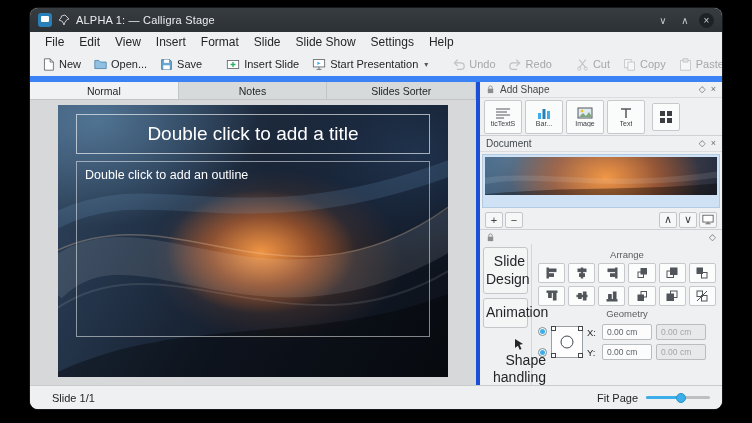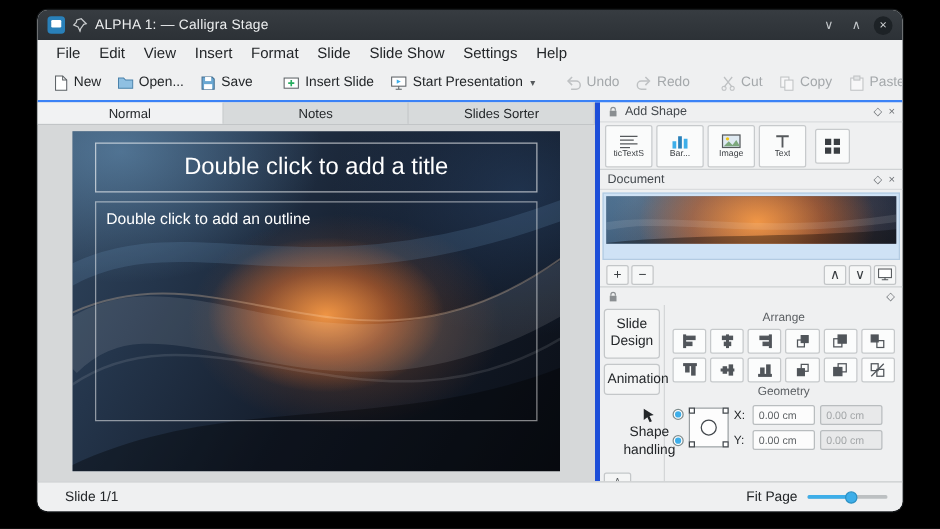--- a/index.html
+++ b/index.html
@@ -13,21 +13,21 @@
   .app-icon { width:14px; height:14px; border-radius:3px; background:#2980b9; position:relative; }
   .app-icon::after { content:""; position:absolute; left:3px; top:3px; width:8px; height:6px; background:#fff; border-radius:1px; }
   .pin-icon { width:12px; height:12px; color:#c7cacc; }
   .tb-title { flex:1; text-align:left; color:#eceeef; letter-spacing:.2px; }
   .tb-btn { width:16px; height:16px; display:flex; align-items:center; justify-content:center; color:#c3c7ca; font-size:10px; }
   .close-btn { width:15px; height:15px; border-radius:50%; background:#1d2226; color:#cfd2d4; display:flex; align-items:center; justify-content:center; font-size:10px; }
 
   
   .menubar { height:20px; flex:0 0 20px; display:flex; align-items:center; padding:0 8px; gap:1px; font-size:12px; color:#232629; background:#eff0f1; }
   .menu-item { padding:2px 7px; border-radius:2px; }
-  .toolbar { height:30px; flex:0 0 30px; display:flex; align-items:center; padding:0 6px; gap:1px; background:#eff0f1; border-bottom:2px solid #3b82f6; }
+  .toolbar { height:30px; flex:0 0 30px; display:flex; align-items:center; padding:0 6px; gap:1px; background:#eff0f1; border-bottom:6px solid #3b82f6; }
   .tbtn { display:flex; align-items:center; gap:4px; padding:3px 6px; border-radius:3px; font-size:11px; color:#232629; white-space:nowrap; }
   .tbtn svg { flex:0 0 auto; }
   .tbtn.disabled { color:#a4a8ab; }
   .tbtn.disabled svg { opacity:.5; }
   .tsep { width:1px; height:18px; background:#c9cccE; margin:0 5px; }
   .dd { margin-left:2px; color:#55595c; font-size:8px; }
 
   
   .content { flex:1; display:flex; min-height:0; }
   .left-col { width:450px; flex:0 0 450px; display:flex; flex-direction:column; border-right:4px solid #1d4ed8; }
@@ -69,21 +69,21 @@
   .thumb { position:absolute; left:2px; top:2px; right:2px; height:38px; overflow:hidden; }
   .doc-buttons { height:20px; flex:0 0 20px; display:flex; align-items:center; gap:2px; padding:0 5px; border-bottom:1px solid #cfd2d4; }
   .dbtn { min-width:18px; height:16px; display:flex; align-items:center; justify-content:center; font-size:11px; color:#3a3e42;
           border:1px solid transparent; border-radius:2px; }
   .dbtn.boxed { border-color:#c3c6c8; background:#f6f7f7; }
   .spacer { flex:1; }
 
   .tool-header { height:14px; flex:0 0 14px; display:flex; align-items:center; padding:0 6px; gap:5px; font-size:9px; color:#6a6e72; }
   .tool-body { flex:1; display:flex; min-height:0; }
   .tool-tabs { width:52px; flex:0 0 52px; display:flex; flex-direction:column; padding:3px; gap:4px; border-right:1px solid #d4d6d8; }
-  .tool-tab { border:1px solid #c4c7c9; border-radius:3px; background:#f4f5f5; font-size:11px; text-align:center;
+  .tool-tab { border:1px solid #c4c7c9; border-radius:3px; background:#f4f5f5; font-size:14px; text-align:right;
               padding:5px 2px; color:#232629; line-height:1.25; }
   .tool-tab.flat { border-color:transparent; background:transparent; display:flex; flex-direction:column; align-items:center; gap:2px;margin-left:28px; }
   .tool-scroll { margin-top:auto; display:flex; flex-direction:column; gap:2px; align-items:flex-start; }
   .sc-btn { width:22px; height:13px; border:1px solid #c4c7c9; border-radius:2px; background:#f4f5f5;
             display:flex; align-items:center; justify-content:center; font-size:7px; color:#55595c; }
 
   .tool-content { flex:1; padding:3px 6px; display:flex; flex-direction:column; min-width:0; }
   .group-label { text-align:center; font-size:9.5px; color:#595d61; margin:2px 0 3px; }
   .arrange-grid { display:grid; grid-template-columns:repeat(6,1fr); gap:3px; }
   .agrid-btn { height:20px; border:1px solid #c6c9cb; border-radius:2px; background:#fbfcfc;

